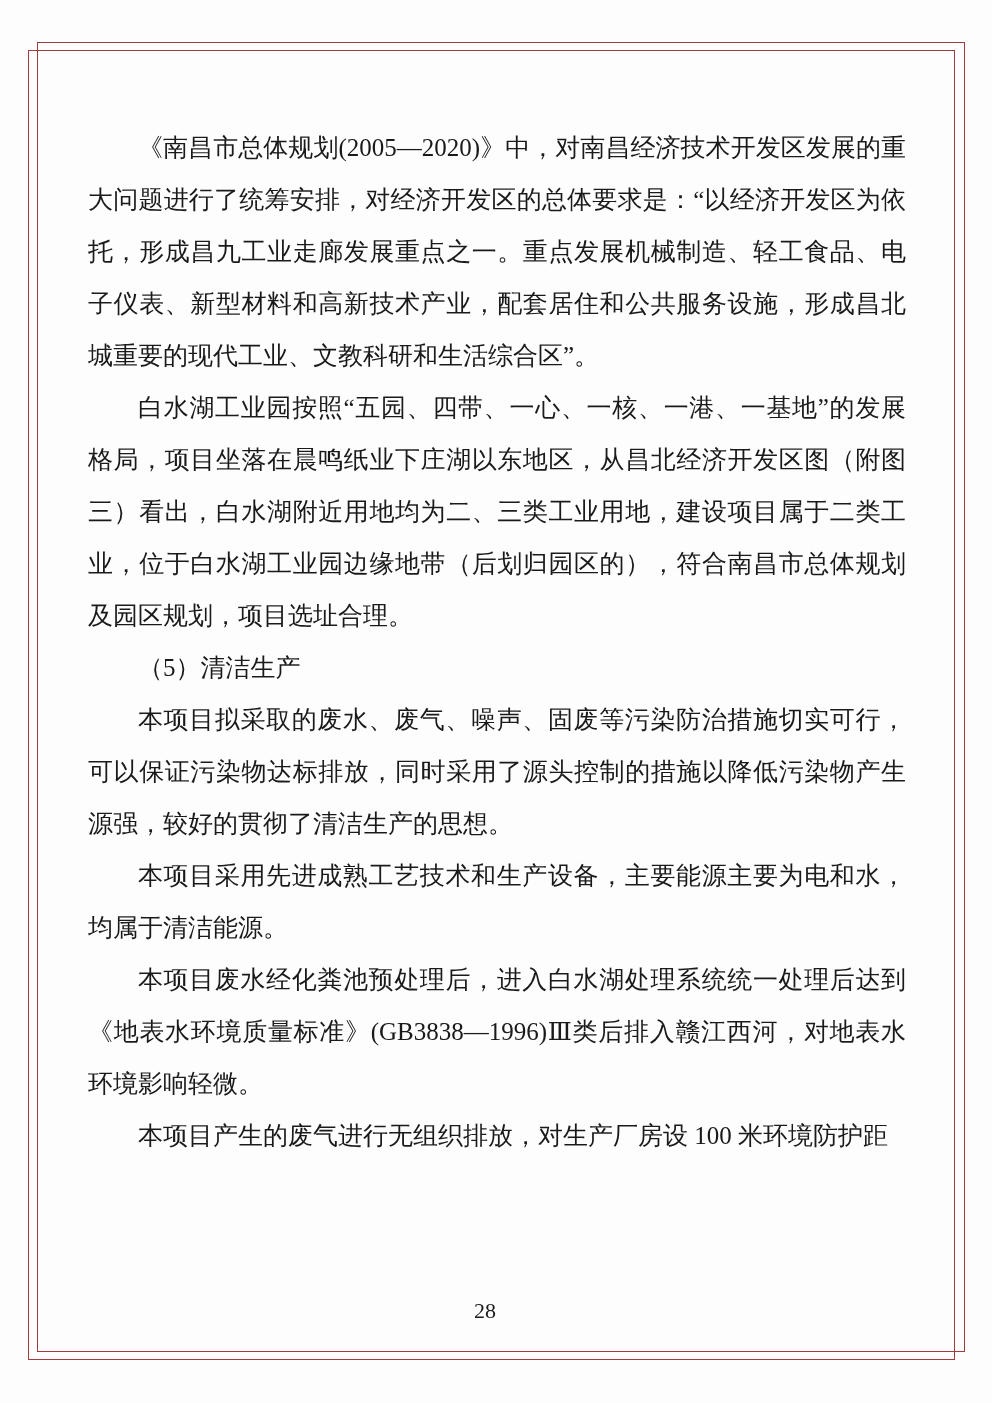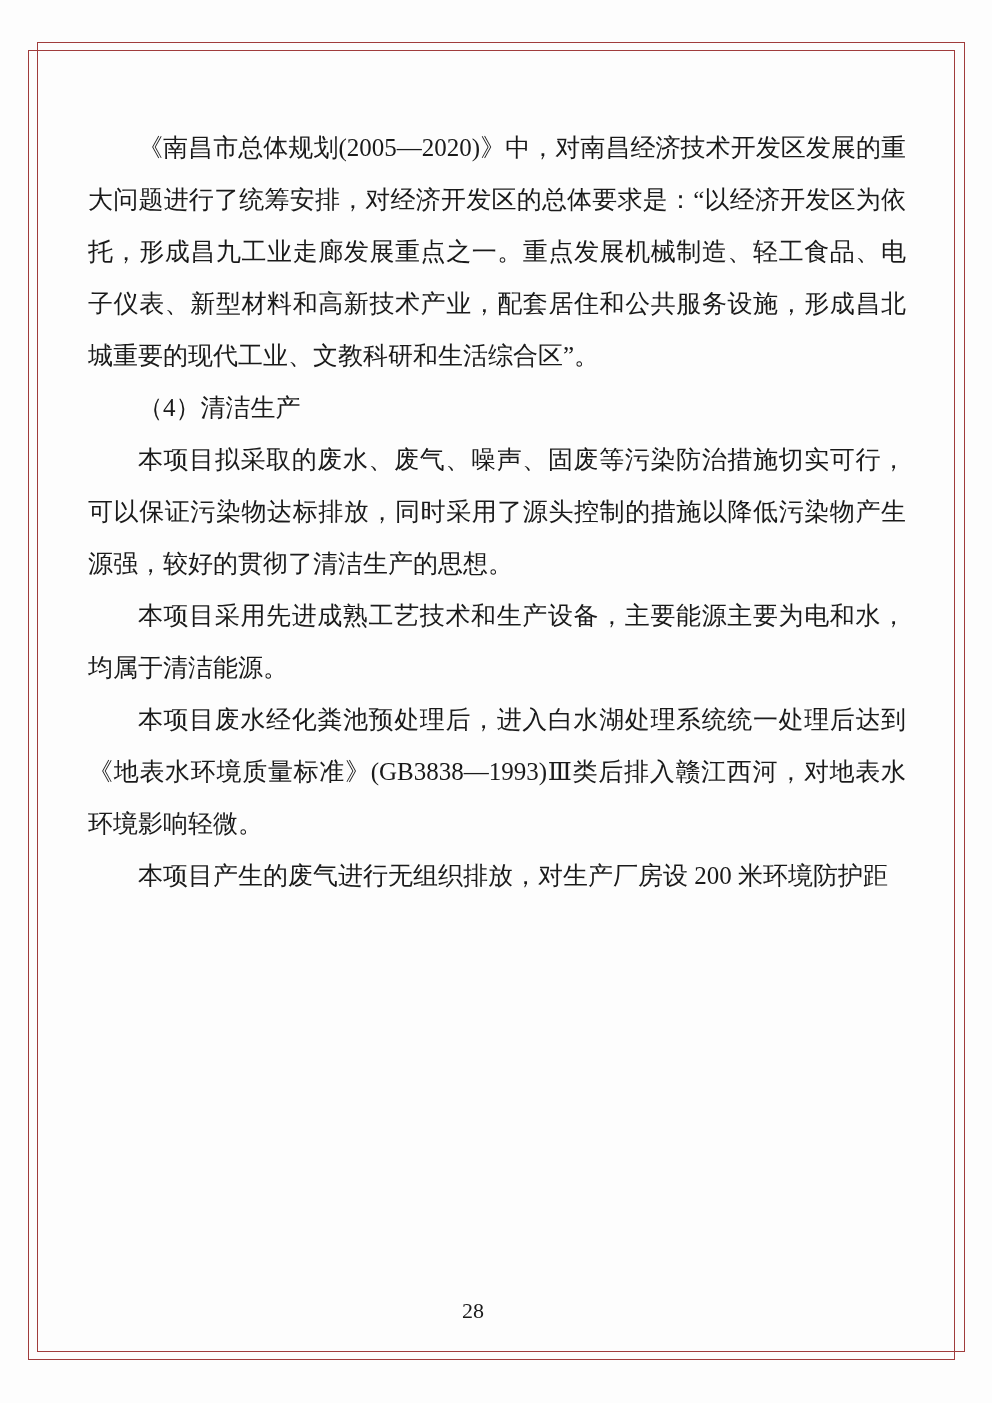--- a/index.html
+++ b/index.html
@@ -44,39 +44,40 @@
     color: #1a1a1a;
     text-align: justify;
   }
   .doc-body p {
     margin: 0;
     text-indent: 2em;
   }
   .page-footer {
     position: absolute;
     top: 1298px;
-    left: 92px;
+    left: 104px;
     width: 762px;
     text-align: center;
     font-size: 22px;
     color: #1a1a1a;
   }
 </style>
 </head>
 <body>
 
 <div class="page" style="background: rgb(253, 253, 253);">
   <div class="frame frame-a" style="border-color: rgb(160, 60, 60);"></div>
   <div class="frame frame-b" style="border-color: rgb(160, 60, 60);"></div>
 
   <main class="doc-body" style="color: rgb(26, 26, 26);">
       <p>《南昌市总体规划(2005—2020)》中，对南昌经济技术开发区发展的重大问题进行了统筹安排，对经济开发区的总体要求是：“以经济开发区为依托，形成昌九工业走廊发展重点之一。重点发展机械制造、轻工食品、电子仪表、新型材料和高新技术产业，配套居住和公共服务设施，形成昌北城重要的现代工业、文教科研和生活综合区”。</p>
-      <p>（4）清洁生产</p>
+      <p>白水湖工业园按照“五园、四带、一心、一核、一港、一基地”的发展格局，项目坐落在晨鸣纸业下庄湖以东地区，从昌北经济开发区图（附图三）看出，白水湖附近用地均为二、三类工业用地，建设项目属于二类工业，位于白水湖工业园边缘地带（后划归园区的），符合南昌市总体规划及园区规划，项目选址合理。</p>
+      <p>（5）清洁生产</p>
       <p>本项目拟采取的废水、废气、噪声、固废等污染防治措施切实可行，可以保证污染物达标排放，同时采用了源头控制的措施以降低污染物产生源强，较好的贯彻了清洁生产的思想。</p>
       <p>本项目采用先进成熟工艺技术和生产设备，主要能源主要为电和水，均属于清洁能源。</p>
-      <p>本项目废水经化粪池预处理后，进入白水湖处理系统统一处理后达到《地表水环境质量标准》(GB3838—1993)Ⅲ类后排入赣江西河，对地表水环境影响轻微。</p>
-      <p>本项目产生的废气进行无组织排放，对生产厂房设 200 米环境防护距</p>
+      <p>本项目废水经化粪池预处理后，进入白水湖处理系统统一处理后达到《地表水环境质量标准》(GB3838—1996)Ⅲ类后排入赣江西河，对地表水环境影响轻微。</p>
+      <p>本项目产生的废气进行无组织排放，对生产厂房设 100 米环境防护距</p>
     </main>
 
   <div class="page-footer">
     <span>28</span>
   </div>
 </div>
 
 </body></html>

